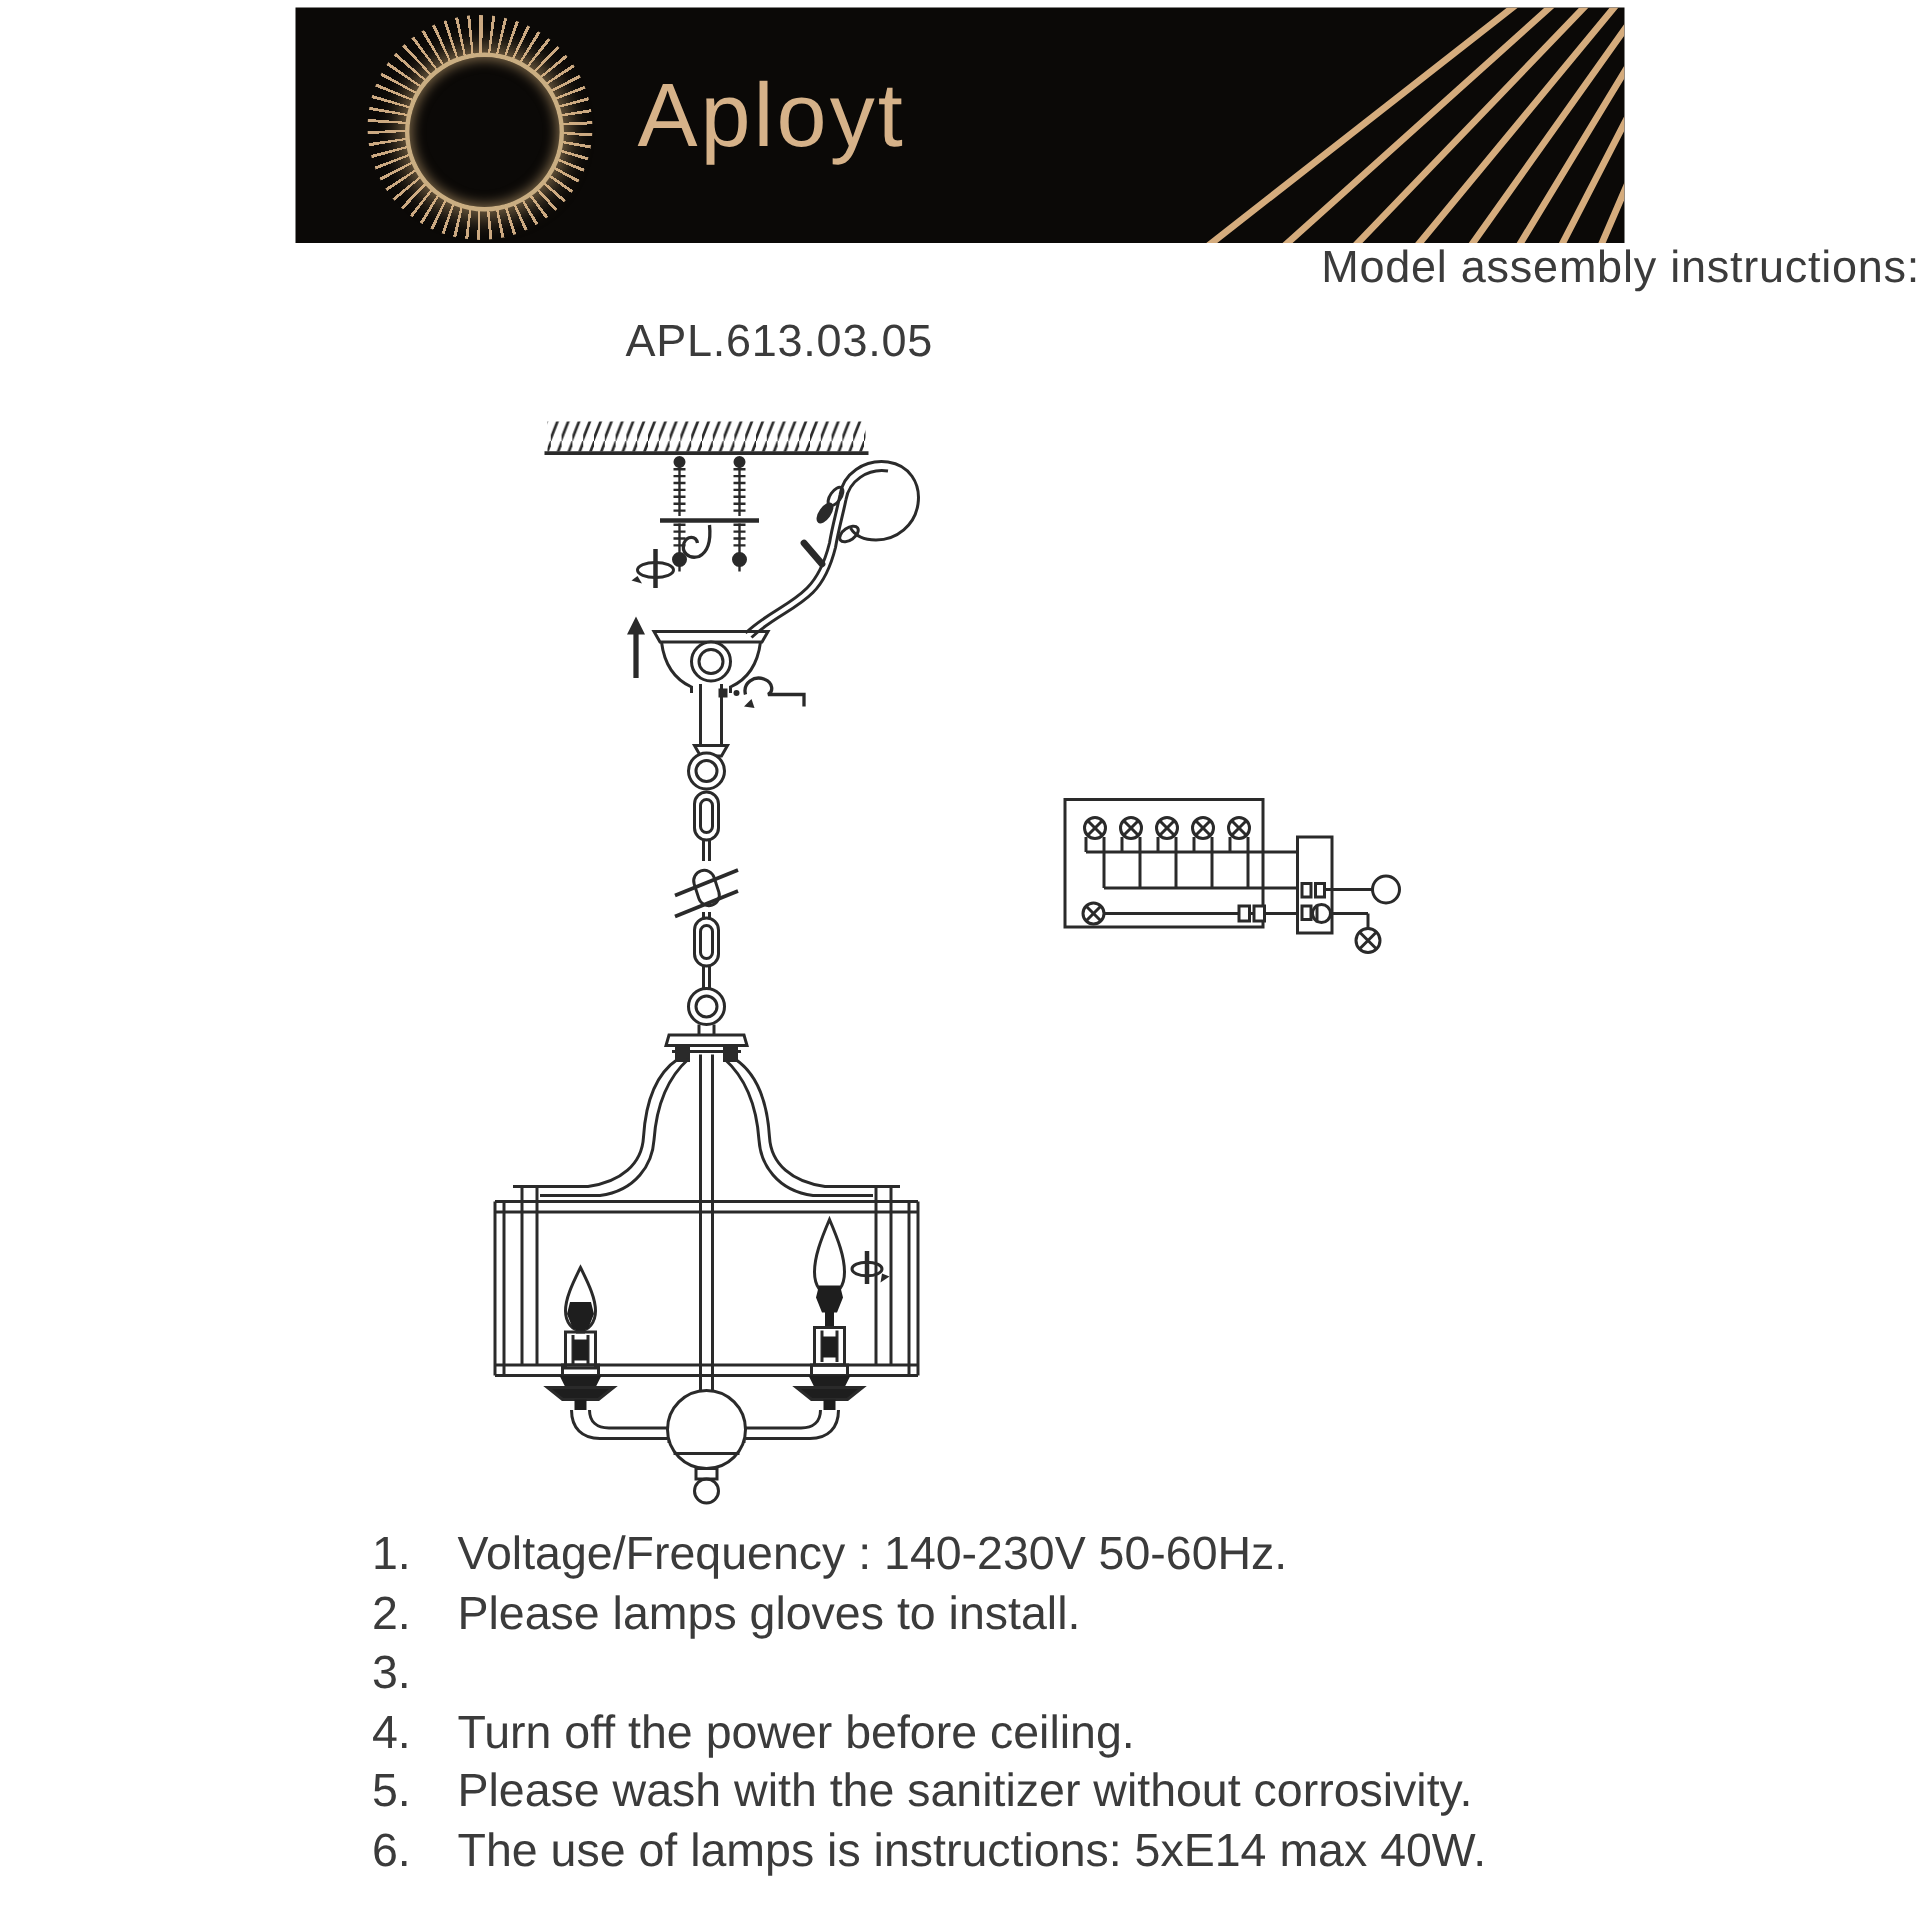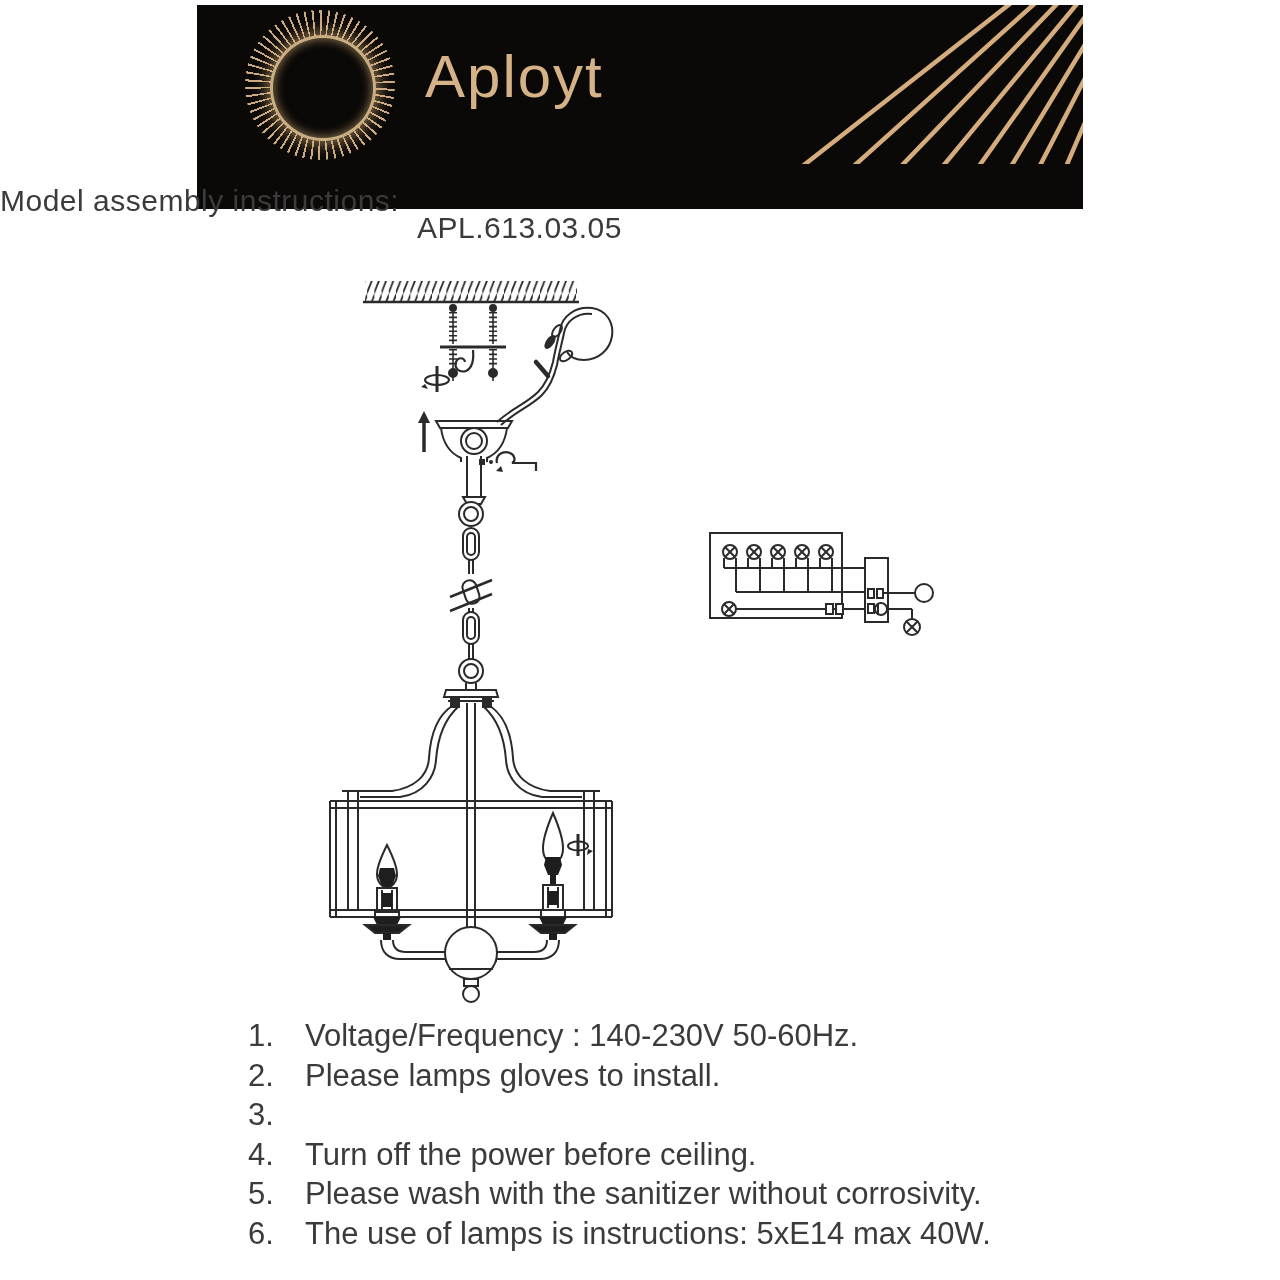--- a/index.html
+++ b/index.html
@@ -1,30 +1,30 @@
 <!DOCTYPE html>
 <html><head>
 <meta charset="utf-8">
 <style>
   html,body{margin:0;padding:0;background:#ffffff;}
   body{width:1280px;height:1280px;position:relative;font-family:"Liberation Sans",sans-serif;overflow:hidden;}
 
   
-  .banner{position:absolute;left:197px;top:5px;width:886px;height:204px;background:#0b0907;overflow:hidden;}
+  .banner{position:absolute;left:197px;top:5px;width:886px;height:157px;background:#0b0907;overflow:hidden;}
   .sunburst{position:absolute;left:48px;top:5px;width:150px;height:150px;border-radius:50%;
     background:repeating-conic-gradient(from 0deg, rgba(214,178,137,.95) 0deg 1.6deg, rgba(214,178,137,0) 1.6deg 6.2deg);}
   .sunburst-core{position:absolute;left:73px;top:30px;width:100px;height:100px;border-radius:50%;
     background:#0b0907;border:3px solid rgba(236,203,152,.85);
     box-shadow:0 0 14px 4px rgba(222,184,128,.55), inset 0 0 8px 2px rgba(222,184,128,.5);}
   .brand{position:absolute;left:228px;top:42px;font-size:60px;font-weight:300;letter-spacing:2px;
     color:#d6b289;line-height:1;}
   .rays{position:absolute;right:0;top:0;width:420px;height:159px;}
 
   
-  .title-line1{position:absolute;left:0;top:184px;width:1280px;text-align:left;
+  .title-line1{position:absolute;left:0;top:162px;width:1280px;text-align:right;
     font-size:30px;color:#3b3b3b;letter-spacing:.5px;}
   .title-line2{position:absolute;left:0;top:211px;width:1039px;text-align:center;
     font-size:30px;color:#3b3b3b;letter-spacing:.5px;}
 
   
   .drawing{position:absolute;left:300px;top:260px;width:660px;height:760px;}
   .drawing svg{display:block;}
 
   
   .instructions{position:absolute;left:248px;top:1018px;width:830px;}

